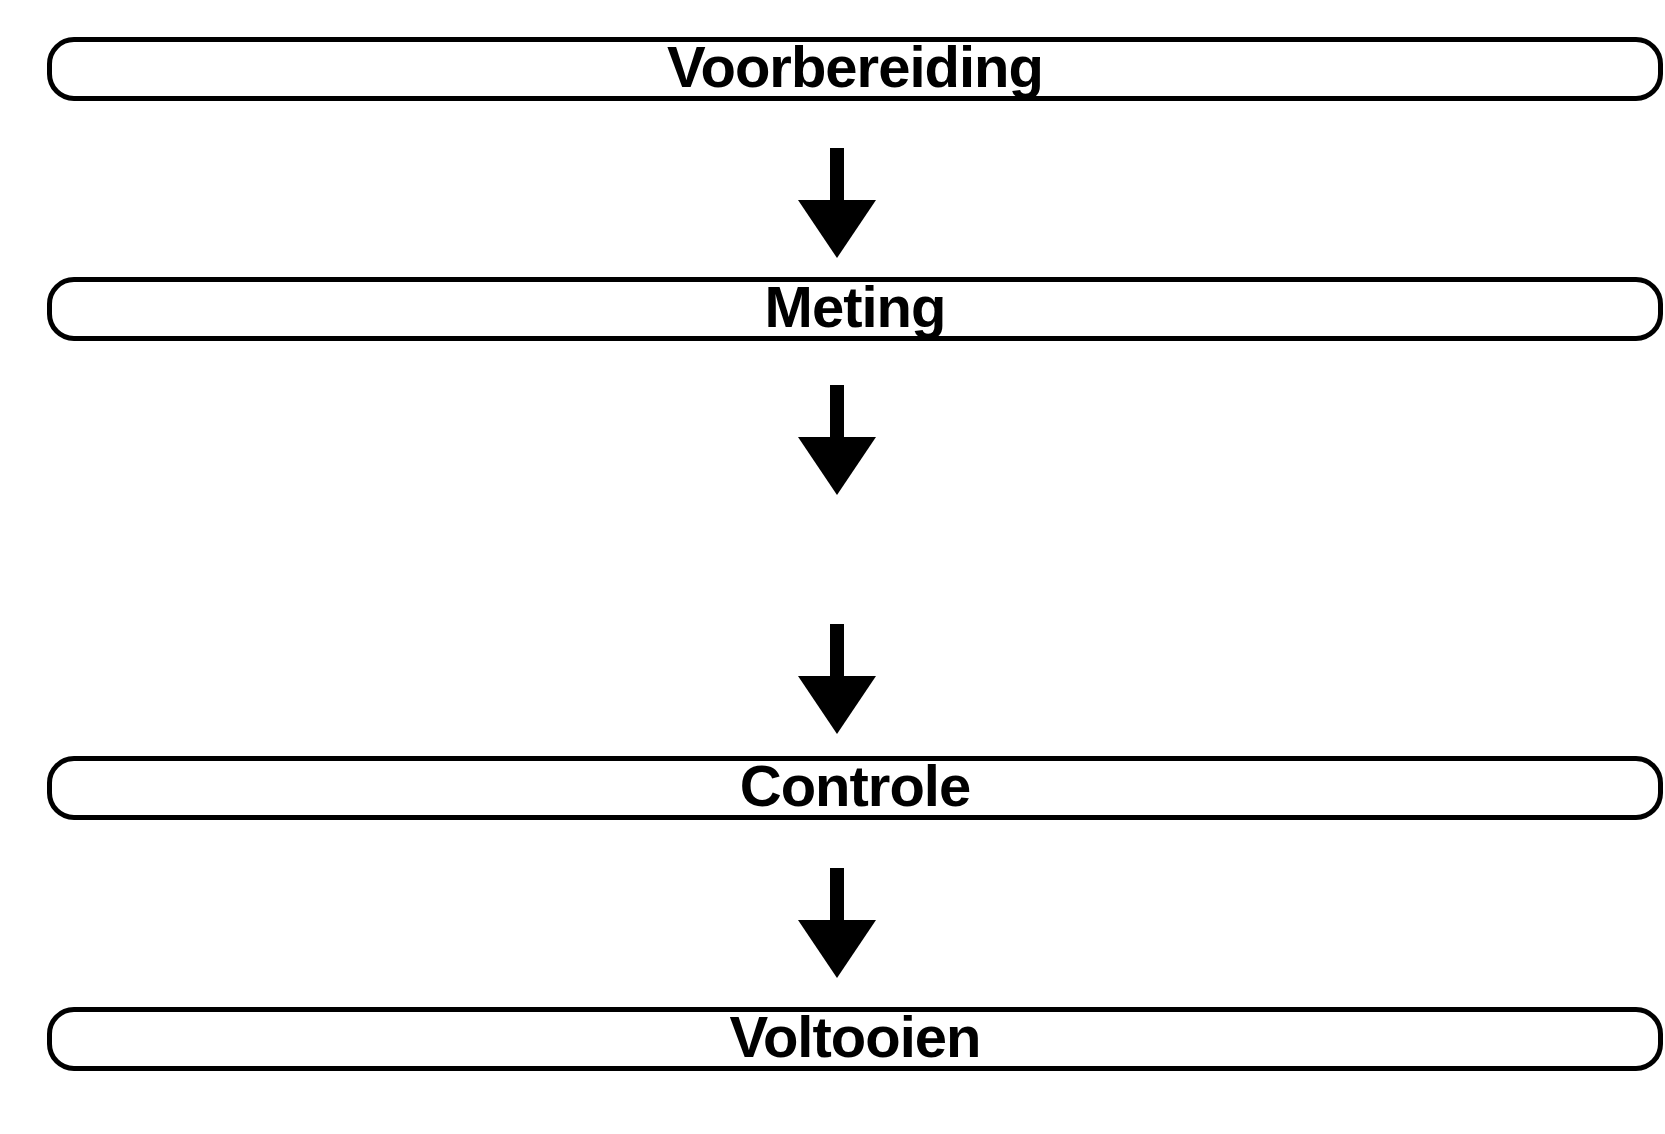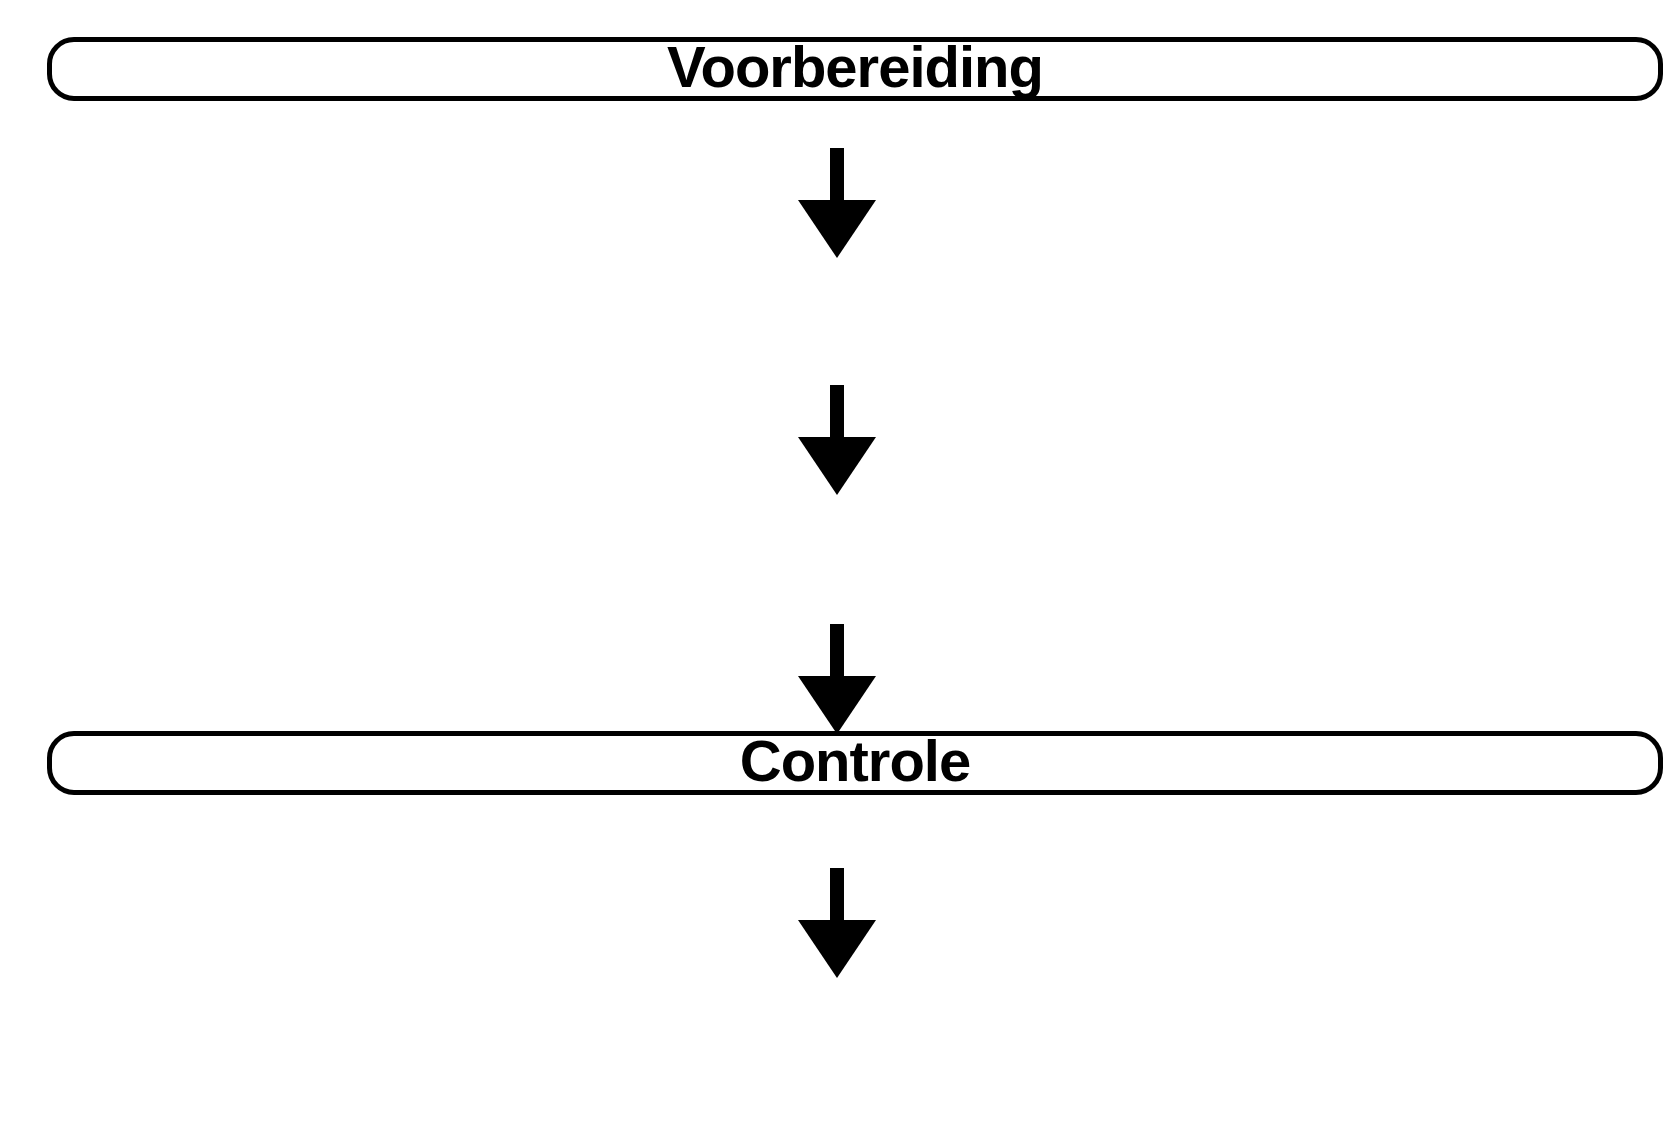--- a/index.html
+++ b/index.html
@@ -37,21 +37,21 @@
     font-weight: bold;
     letter-spacing: -1px;
     color: var(--fg, #000000);
     white-space: nowrap;
     line-height: 1;
     transform: translateY(-2px);
   }
   .s1 { top: 37px; }
   .s2 { top: 277px; }
   .s3 { top: 518px; }
-  .s4 { top: 731px; }
+  .s4 { top: 756px; }
   .s5 { top: 1007px; }
 
   .arrow {
     position: absolute;
     left: 798px;
     width: 78px;
     height: 110px;
     display: flex;
     flex-direction: column;
     align-items: center;
@@ -81,20 +81,23 @@
 
   <div class="step s1">
     <span class="step-label">Voorbereiding</span>
   </div>
 
   <div class="arrow a1">
     <div class="stem"></div>
     <div class="head"></div>
   </div>
 
+  <div class="step s2">
+    <span class="step-label">Meting</span>
+  </div>
 
   <div class="arrow a2">
     <div class="stem"></div>
     <div class="head"></div>
   </div>
 
 
   <div class="arrow a3">
     <div class="stem"></div>
     <div class="head"></div>
@@ -102,14 +105,17 @@
 
   <div class="step s4">
     <span class="step-label">Controle</span>
   </div>
 
   <div class="arrow a4">
     <div class="stem"></div>
     <div class="head"></div>
   </div>
 
+  <div class="step s5">
+    <span class="step-label">Voltooien</span>
+  </div>
 
 </div>
 
 </body></html>

